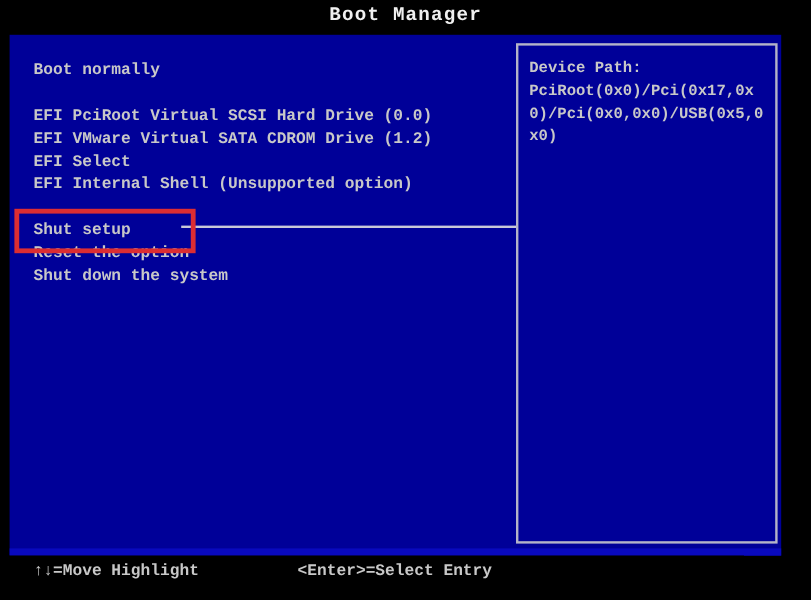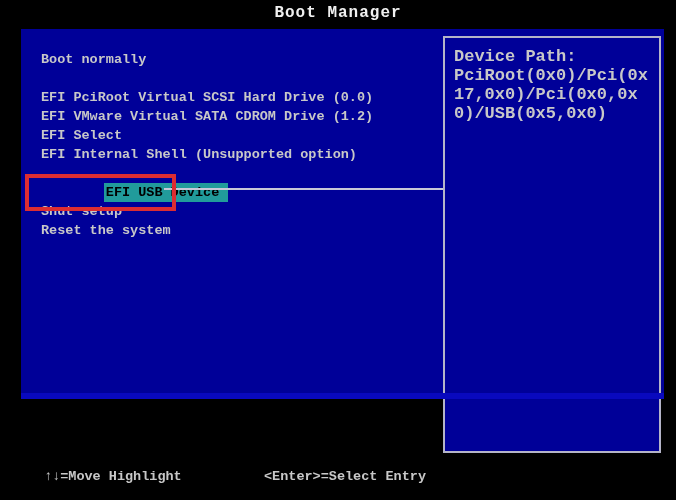--- a/index.html
+++ b/index.html
@@ -24,21 +24,21 @@
   .screen {
     position: relative; width: 676px; height: 500px;
     background: var(--screen_bg);
   }
   .title-bar {
     position: absolute; left: 0; top: 0; width: 676px; height: 45px;
     text-align: center; color: var(--title_text);
     font-size: 16px; line-height: 27px; letter-spacing: 1px;
   }
   .main-panel {
-    position: absolute; left: 21px; top: 29px; width: 643px; height: 370px;
+    position: absolute; left: 8px; top: 29px; width: 643px; height: 434px;
     background: var(--panel_bg);
     font-family: Liberation Mono, monospace;
   }
   .main-panel .bottom-edge {
     position: absolute; left: 0; bottom: 0; width: 100%; height: 6px;
     background: var(--panel_bg_bottom);
   }
   .menu {
     position: absolute; left: 20px; top: 21px;
     font-size: 13.5px; color: var(--text);
@@ -60,28 +60,27 @@
     position: absolute; left: 4px; top: 145px; width: 151px; height: 37px;
     border: 4px solid var(--annotation);
   }
   .device-panel {
     position: absolute; left: 422px; top: 7px; width: 218px; height: 417px;
     border: 2px solid var(--border);
     background: var(--panel_bg);
   }
   .device-panel-inner {
     margin: 9px 12px 0 9px; width: 198px;
-    font-size: 17px; line-height: 19px; color: var(--text);
+    font-size: 13px; line-height: 19px; color: var(--text);
     word-break: break-all;
   }
   .footer {
     position: absolute; left: 0; top: 463px; width: 620px; height: 37px;
     background: var(--screen_bg); color: var(--text);
     font-size: 13.5px;
-    margin-left: 16px;
   }
   .footer .hint { position: absolute; top: 4px; line-height: 19px; white-space: pre; }
   .footer .hint-move { left: 28px; }
   .footer .hint-select { left: 248px; }
 </style>
 </head>
 <body>
 
 <div class="screen">
 
@@ -91,28 +90,26 @@
 
     <div class="menu">
       <div class="menu-row">Boot normally</div>
 
       <div class="group-gap"></div>
 
       <div class="menu-row">EFI PciRoot Virtual SCSI Hard Drive (0.0)</div>
       <div class="menu-row">EFI VMware Virtual SATA CDROM Drive (1.2)</div>
       <div class="menu-row">EFI Select</div>
       <div class="menu-row">EFI Internal Shell (Unsupported option)</div>
-      <div class="menu-row">
-        <span class="hl">EFI USB Device</span>
-      </div>
 
       <div class="group-gap"></div>
 
       <div class="menu-row">Shut setup</div>
-      <div class="menu-row">Reset the system</div>
+      <div class="menu-row">Reset the option</div>
+      <div class="menu-row">Shut down the system</div>
     </div>
 
     <div class="separator-line"></div>
 
     <div class="annotation-box"></div>
 
     <div class="device-panel">
       <div class="device-panel-inner">
         <div>Device Path:</div>
         <div>PciRoot(0x0)/Pci(0x17,0x0)/Pci(0x0,0x0)/USB(0x5,0x0)</div>

